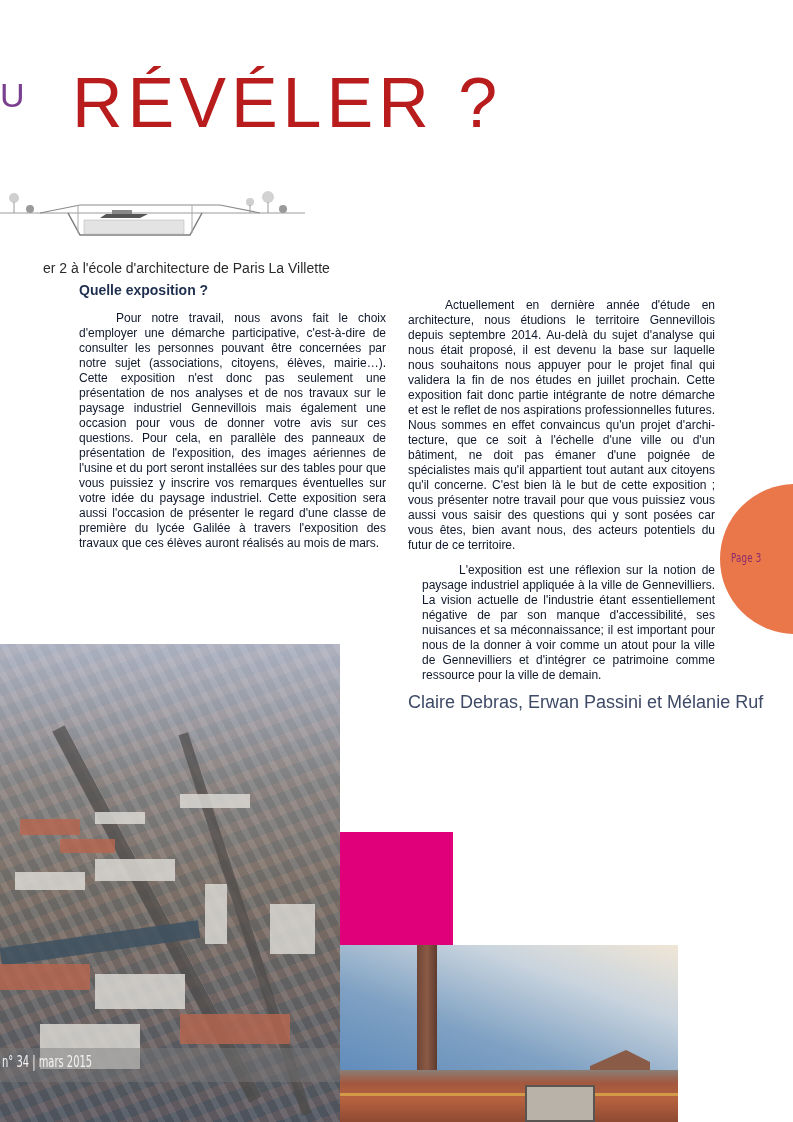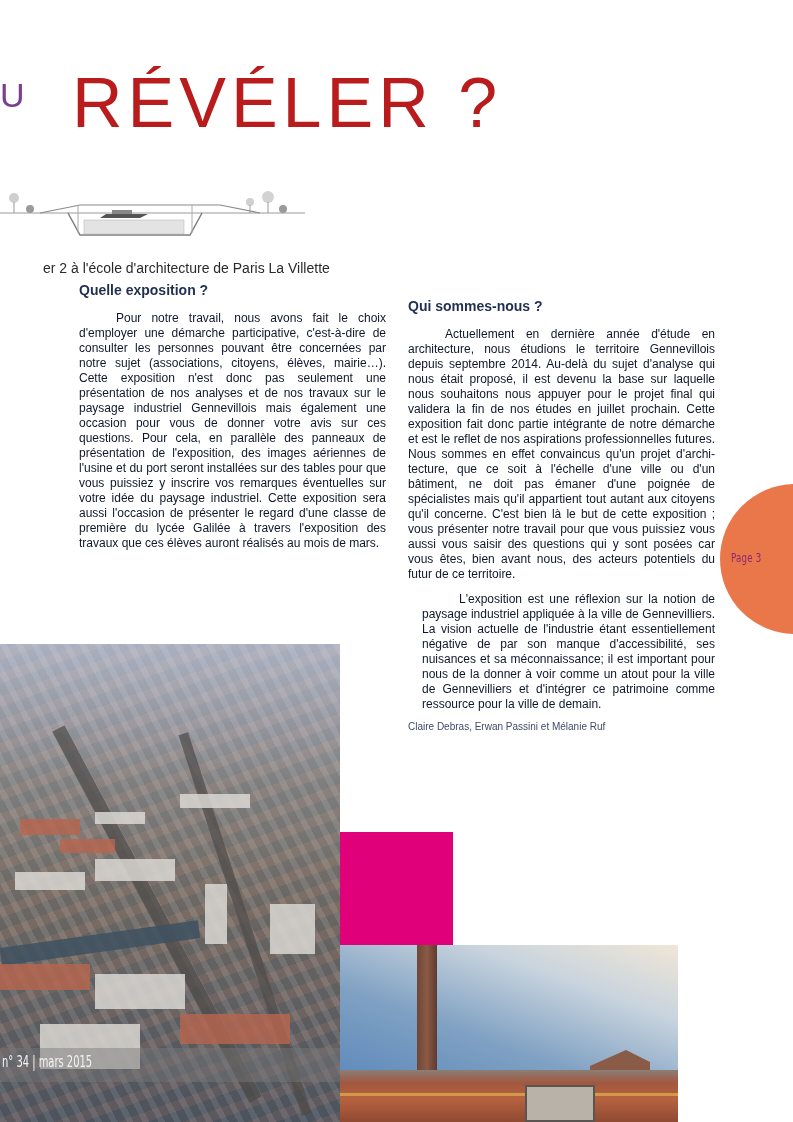--- a/index.html
+++ b/index.html
@@ -30,21 +30,21 @@
 
     .col h2 {
       font-size: 14px; font-weight: bold; color: #1f2f4f; margin-bottom: 12px; line-height: 17px;
     }
     .col p {
       font-size: 12px; line-height: 15px; text-align: justify; text-indent: 37px;
       color: #0f172a; hyphens: manual;
     }
     .col p + p { margin-top: 10px; margin-left: 14px; }
     .signature {
-      margin-top: 9px; font-size: 10px; color: #3e4a66; white-space: nowrap;
+      margin-top: 9px; font-size: 18px; color: #3e4a66; white-space: nowrap;
     }
 
     .page-tab {
       position: absolute; left: 720px; top: 484px; width: 150px; height: 150px;
       border-radius: 50%; background: #e9774a;
     }
     .page-label {
       position: absolute; left: 731px; top: 551px;
       font-family: "DejaVu Sans", sans-serif; font-size: 12px; color: #8b2a6e;
       transform: scaleX(0.72); transform-origin: left center; letter-spacing: 0.3px;
@@ -117,21 +117,20 @@
 </svg>
 
 <div class="caption">er 2 à l'école d'architecture de Paris La Villette</div>
 
 <section class="col col-left">
   <h2>Quelle exposition ?</h2>
   <p>Pour notre travail, nous avons fait le choix d'employer une démarche participative, c'est-à-dire de consulter les personnes pouvant être concernées par notre sujet (associations, citoyens, élèves, mairie…). Cette exposition n'est donc pas seulement une présentation de nos analyses et de nos travaux sur le paysage indus­triel Gennevillois mais également une occasion pour vous de donner votre avis sur ces questions. Pour cela, en parallèle des panneaux de présen­tation de l'exposition, des images aériennes de l'usine et du port seront installées sur des tables pour que vous puissiez y inscrire vos remarques éventuelles sur votre idée du paysage indus­triel. Cette exposition sera aussi l'occasion de présenter le regard d'une classe de première du lycée Galilée à travers l'exposition des travaux que ces élèves auront réalisés au mois de mars.</p>
 </section>
 
 <section class="col col-right">
-  <h2>Qui sommes-nous ?</h2>
   <p>Actuellement en dernière année d'étude en architecture, nous étudions le territoire Genne­villois depuis septembre 2014. Au-delà du sujet d'analyse qui nous était proposé, il est devenu la base sur laquelle nous souhaitons nous appuyer pour le projet final qui validera la fin de nos études en juillet prochain. Cette exposition fait donc partie intégrante de notre démarche et est le reflet de nos aspirations professionnelles futures. Nous sommes en effet convaincus qu'un projet d'archi­tecture, que ce soit à l'échelle d'une ville ou d'un bâtiment, ne doit pas émaner d'une poignée de spécialistes mais qu'il appartient tout autant aux citoyens qu'il concerne. C'est bien là le but de cette exposition ; vous présenter notre travail pour que vous puissiez vous aussi vous saisir des questions qui y sont posées car vous êtes, bien avant nous, des acteurs potentiels du futur de ce territoire.</p>
   <p>L'exposition est une réflexion sur la notion de paysage industriel appliquée à la ville de Gennevilliers. La vision actuelle de l'industrie étant essentiellement négative de par son manque d'accessibilité, ses nuisances et sa méconnaissance; il est important pour nous de la donner à voir comme un atout pour la ville de Gennevilliers et d'intégrer ce patrimoine comme ressource pour la ville de demain.</p>
   <div class="signature">Claire Debras, Erwan Passini et Mélanie Ruf</div>
 </section>
 
 <div class="page-tab"></div>
 <div class="page-label">Page 3</div>
 
 <div class="photo-aerial">
   <div class="aerial-road" style="left:150px;top:60px;width:14px;height:420px;transform:rotate(-28deg);"></div>

